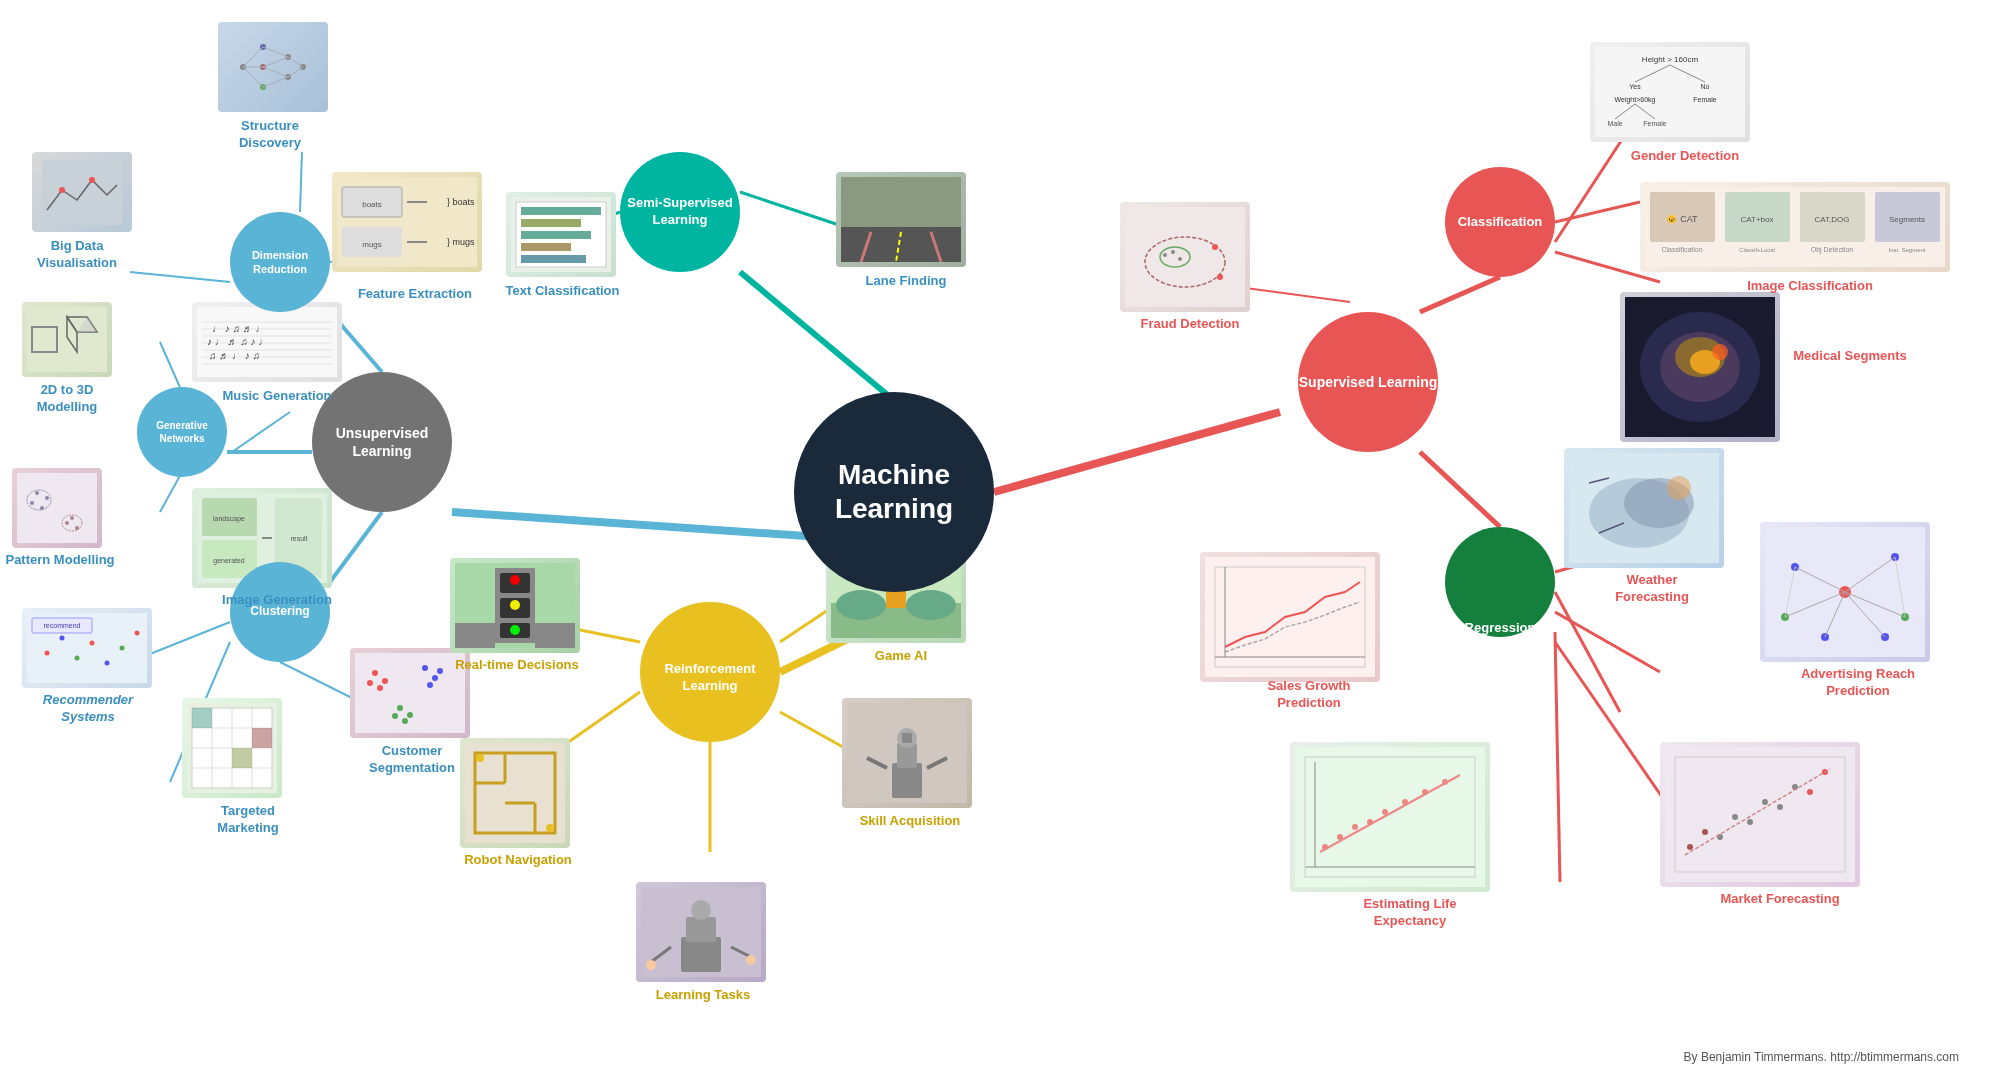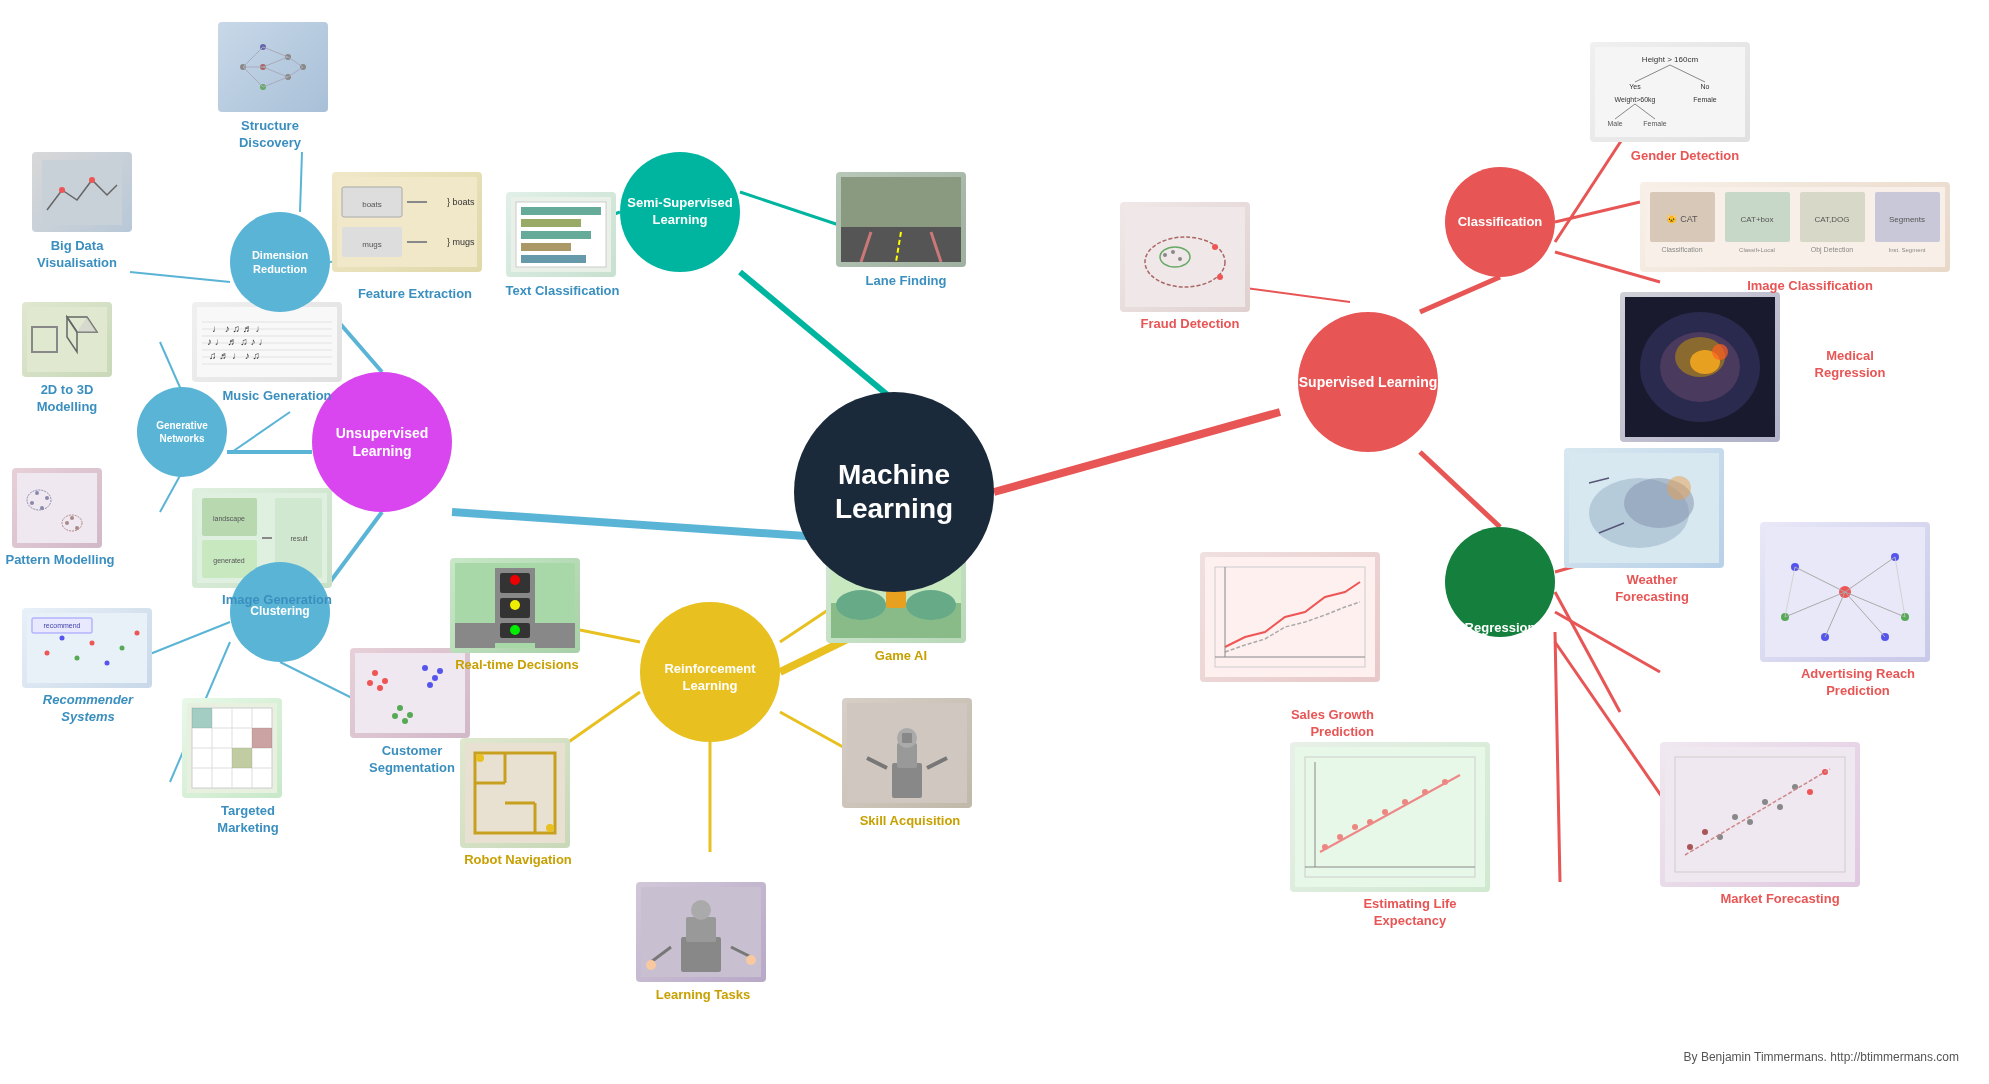--- a/index.html
+++ b/index.html
@@ -37,21 +37,21 @@
       width: 200px;
       height: 200px;
       background: #1a2a3a;
       font-size: 28px;
       line-height: 1.2;
     }
 
     .node-unsupervised {
       width: 140px;
       height: 140px;
-      background: #d946ef;
+      background: #737373;
       font-size: 16px;
       line-height: 1.3;
     }
 
     .node-supervised {
       width: 140px;
       height: 140px;
       background: #e85555;
       font-size: 16px;
       line-height: 1.3;
@@ -697,21 +697,21 @@
       <ellipse cx="75" cy="70" rx="60" ry="55" fill="#2a2a4e"></ellipse>
       <ellipse cx="75" cy="70" rx="40" ry="35" fill="#4a3a5e"></ellipse>
       <ellipse cx="75" cy="60" rx="25" ry="20" fill="#8a6a2e"></ellipse>
       <ellipse cx="80" cy="65" rx="15" ry="12" fill="#e8a020"></ellipse>
       <circle cx="95" cy="55" r="8" fill="#ff6020" opacity="0.7"></circle>
     </svg>
   </div>
 </div>
 <div class="label-item label-red" style="left: 1790px; top: 348px; width: 120px;">
   <span>Medical
-Regression</span>
+Segments</span>
 </div>
 
 <div class="image-box" style="left: 1564px; top: 448px; width: 160px; height: 120px;">
   <div class="img-placeholder bg-weather">
     <svg width="150" height="110" viewBox="0 0 150 110">
       <rect width="150" height="110" fill="#d8e8f0"></rect>
 
       <ellipse cx="70" cy="60" rx="50" ry="35" fill="#a0b8cc" opacity="0.6"></ellipse>
       <ellipse cx="90" cy="50" rx="35" ry="25" fill="#8090aa" opacity="0.5"></ellipse>
 
@@ -732,21 +732,21 @@
       <rect width="170" height="120" fill="#fff0f0"></rect>
       <rect x="10" y="10" width="150" height="100" fill="none" stroke="#ccc"></rect>
 
       <polyline points="20,90 40,80 60,75 80,60 100,55 120,40 140,35 155,25" fill="none" stroke="#e55" stroke-width="2"></polyline>
       <polyline points="20,95 40,88 60,82 80,70 100,65 120,58 140,50 155,45" fill="none" stroke="#aaa" stroke-width="1.5" stroke-dasharray="4,2"></polyline>
       <line x1="10" y1="100" x2="160" y2="100" stroke="#888" stroke-width="1"></line>
       <line x1="20" y1="10" x2="20" y2="100" stroke="#888" stroke-width="1"></line>
     </svg>
   </div>
 </div>
-<div class="label-item label-red" style="left: 1244px; top: 707px; width: 130px; text-align: right;">
+<div class="label-item label-red" style="left: 1244px; top: 678px; width: 130px;">
   <span>Sales Growth
 Prediction</span>
 </div>
 
 <div class="image-box" style="left: 1760px; top: 522px; width: 170px; height: 140px;">
   <div class="img-placeholder bg-advertising">
     <svg width="160" height="130" viewBox="0 0 160 130">
       <rect width="160" height="130" fill="#e8e8f8"></rect>
 
       <circle cx="80" cy="65" r="6" fill="#e55"></circle>

